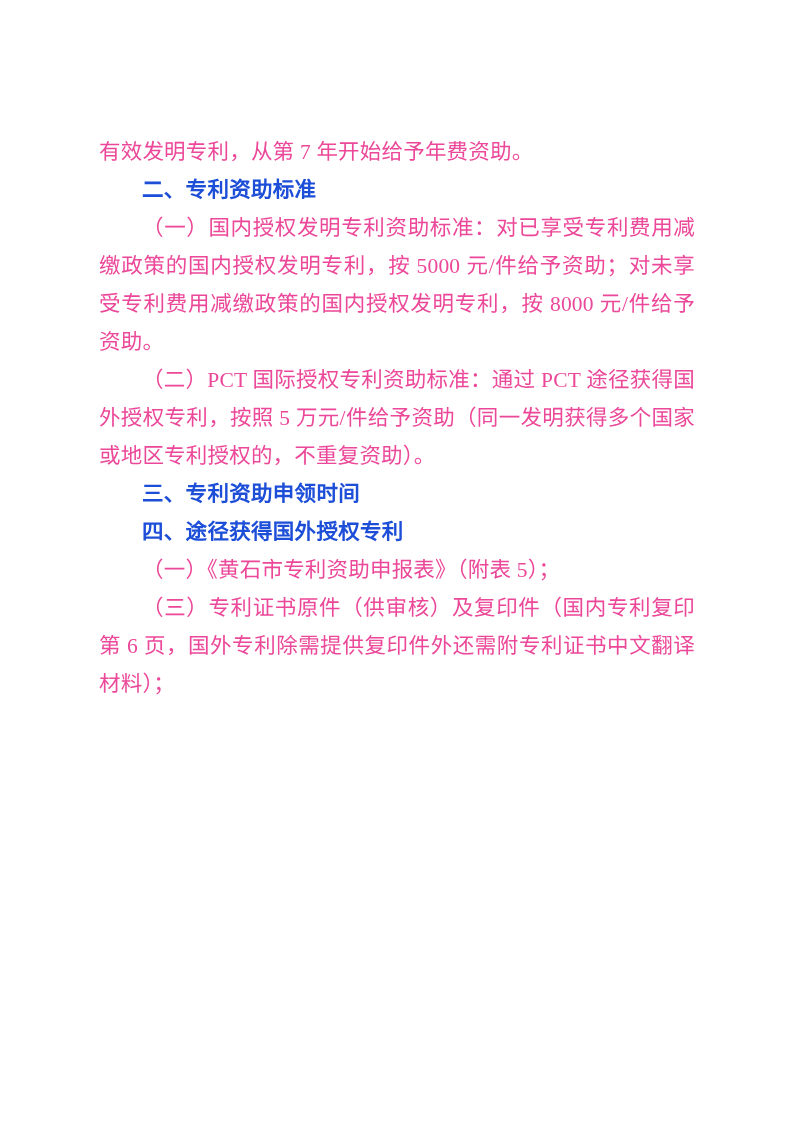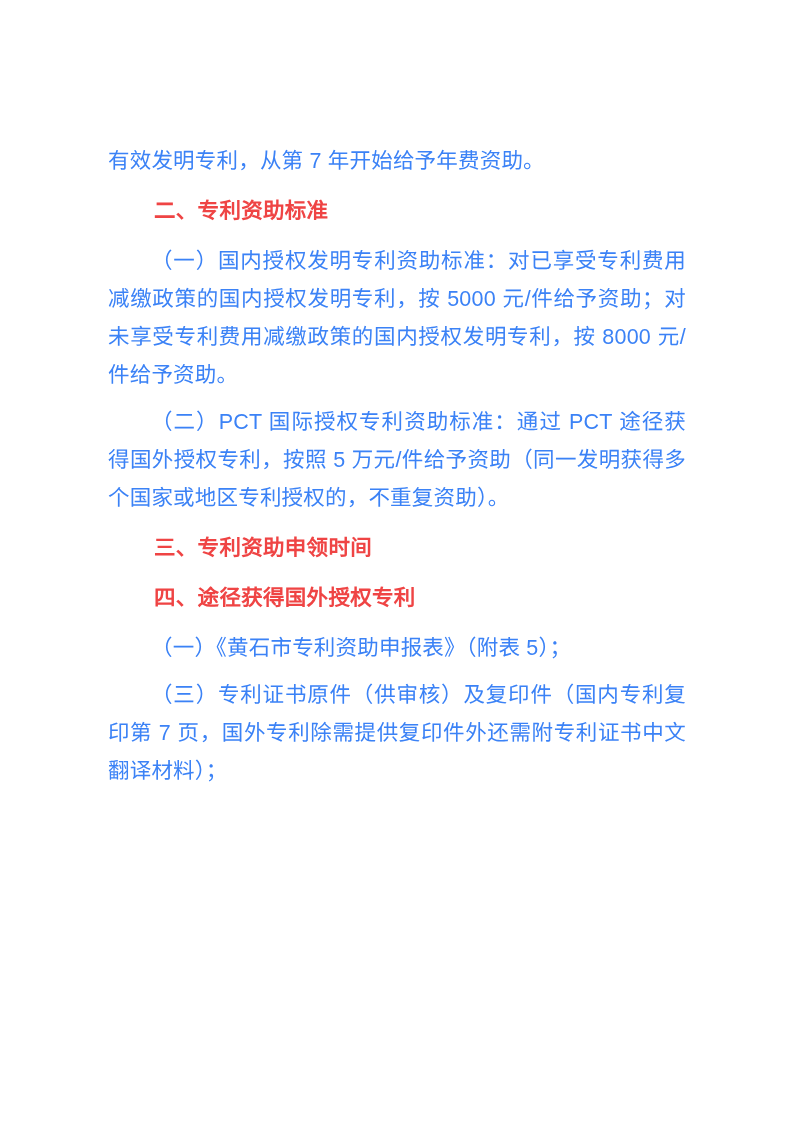--- a/index.html
+++ b/index.html
@@ -21,45 +21,45 @@
 
   .content {
     position: absolute;
     left: 99px;
     top: 133px;
     width: 596px;
   }
 
   
   .para {
-    font-family: Liberation Sans, sans-serif;
+    font-family: Liberation Serif, serif;
     font-size: 21.5px;
     line-height: 38px;
-    color: #3b82f6;
+    color: #ec4899;
     text-align: justify;
     text-justify: inter-ideograph;
-    margin: 9px;
+    margin: 0;
     letter-spacing: 0.2px;
     text-indent: 0;
     word-break: break-all;
   }
 
   
   .para.indent {
     text-indent: 43px;
   }
 
   
   .heading {
     font-family: "Liberation Sans", "DejaVu Sans", sans-serif;
     font-weight: bold;
     font-size: 21.5px;
     line-height: 38px;
-    color: #ef4444;
-    margin: 12px;
+    color: #1d4ed8;
+    margin: 0;
     text-indent: 43px;
     letter-spacing: 0.3px;
     white-space: nowrap;
   }
 
   .block {
     margin: 0;
     padding: 0;
   }
 </style>
@@ -77,17 +77,17 @@
       <p class="para indent">（二）PCT 国际授权专利资助标准：通过 PCT 途径获得国外授权专利，按照 5 万元/件给予资助（同一发明获得多个国家或地区专利授权的，不重复资助）。</p>
     </div>
 
     <div class="block">
       <h2 class="heading">三、专利资助申领时间</h2>
     </div>
 
     <div class="block">
       <h2 class="heading">四、途径获得国外授权专利</h2>
       <p class="para indent">（一）《黄石市专利资助申报表》（附表 5）；</p>
-      <p class="para indent">（三）专利证书原件（供审核）及复印件（国内专利复印第 7 页，国外专利除需提供复印件外还需附专利证书中文翻译材料）；</p>
+      <p class="para indent">（三）专利证书原件（供审核）及复印件（国内专利复印第 6 页，国外专利除需提供复印件外还需附专利证书中文翻译材料）；</p>
     </div>
 
   </div>
 </div>
 
 </body></html>

